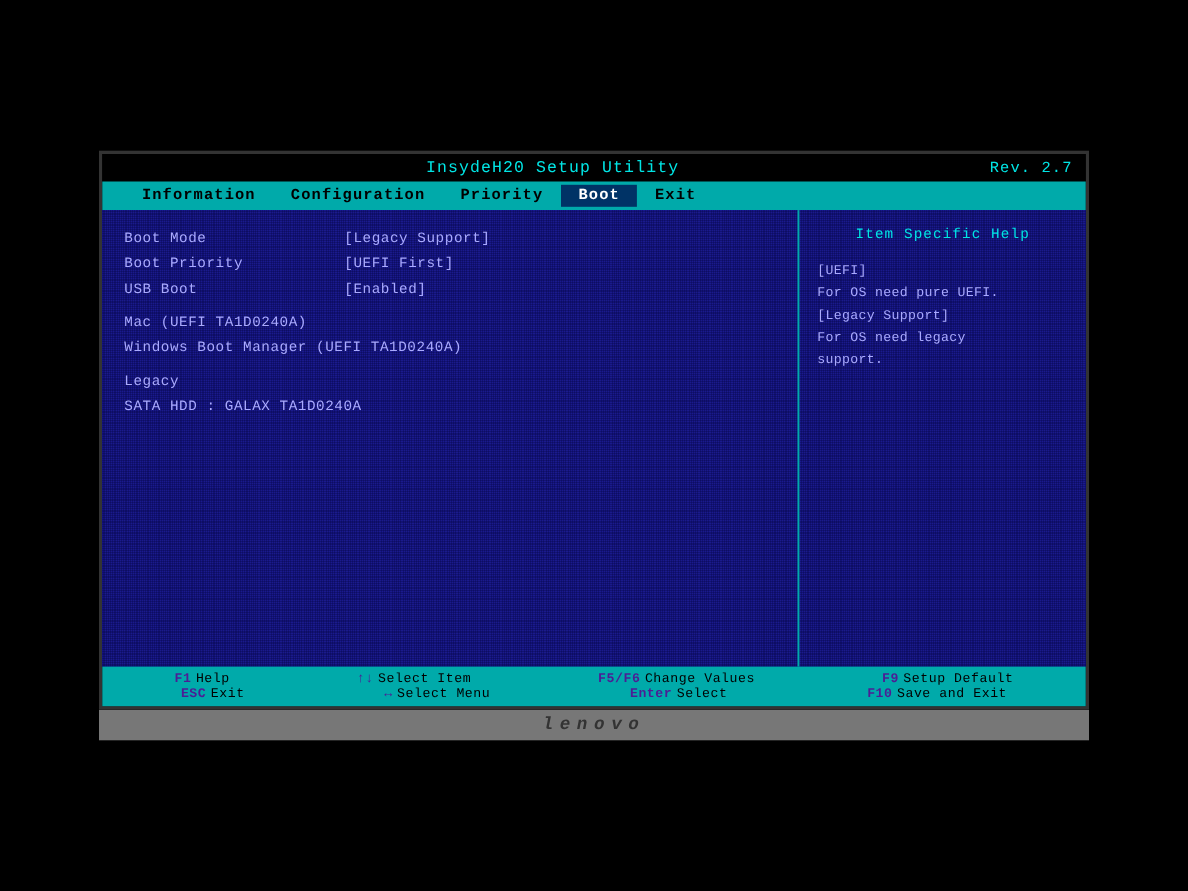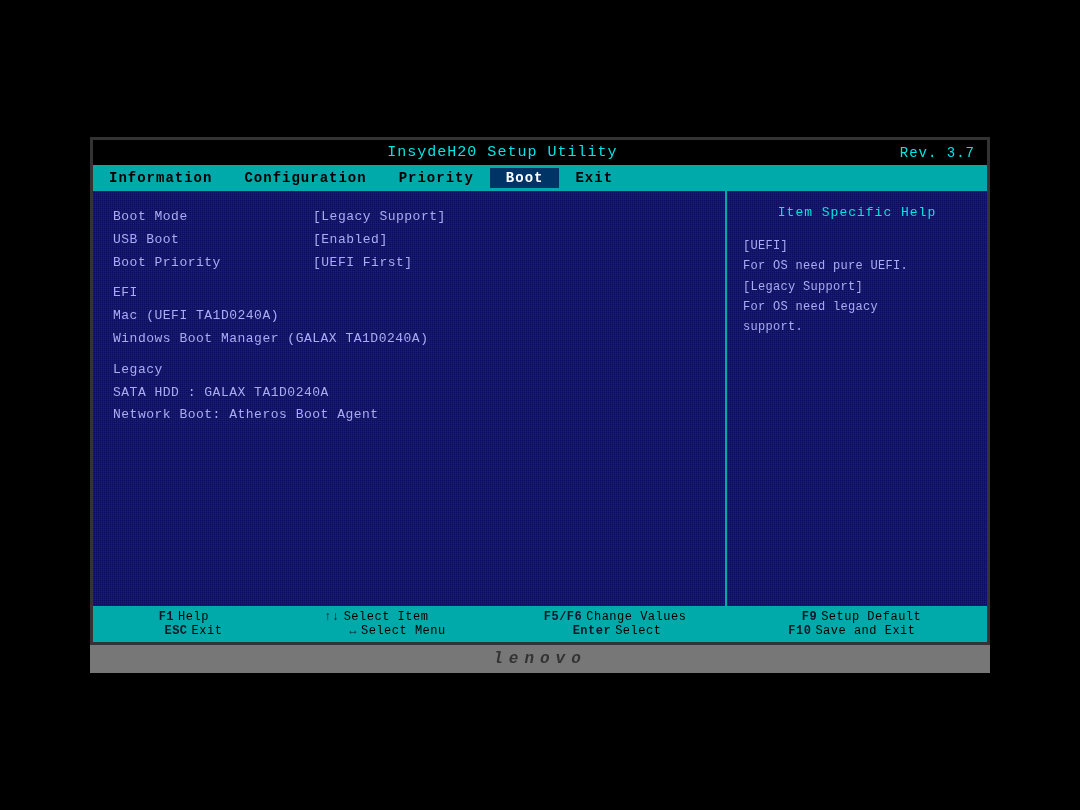--- a/index.html
+++ b/index.html
@@ -53,21 +53,21 @@
       font-size: 14px;
       color: #00e5e5;
       letter-spacing: 1px;
     }
 
     
     .menu-bar {
       background: #00aaaa;
       color: #000;
       display: flex;
-      padding: 3px 0;
+      padding: 3px 20px;
       gap: 0;
     }
 
     .menu-item {
       padding: 2px 16px;
       font-size: 14px;
       font-weight: bold;
       color: #000;
       letter-spacing: 1px;
       cursor: pointer;
@@ -168,21 +168,21 @@
     }
 
     .key-group {
       display: flex;
       align-items: center;
       gap: 4px;
     }
 
     .key-label {
       font-weight: bold;
-      color: #0f172a;
+      color: #4c1d95;
       letter-spacing: 0.5px;
     }
 
     .key-desc {
       color: #000;
       letter-spacing: 0.5px;
     }
 
     
     .left-panel, .right-panel {
@@ -224,57 +224,55 @@
       font-weight: bold;
     }
   </style>
 </head>
 <body>
 
 <div class="screen-wrapper">
 
   <div class="title-bar">
     <span class="title-text">InsydeH20 Setup Utility</span>
-    <span class="rev-text">Rev. 3.7</span>
+    <span class="rev-text">Rev. 2.7</span>
   </div>
 
   <div class="menu-bar">
     <div class="menu-item">Information</div>
     <div class="menu-item">Configuration</div>
     <div class="menu-item">Priority</div>
     <div class="menu-item active">Boot</div>
     <div class="menu-item">Exit</div>
   </div>
 
   <div class="main-content">
 
     <div class="left-panel">
       <div class="setting-row">
         <span class="setting-label">Boot Mode</span>
         <span class="setting-value">[Legacy Support]</span>
       </div>
       <div class="setting-row">
+        <span class="setting-label">Boot Priority</span>
+        <span class="setting-value">[UEFI First]</span>
+      </div>
+      <div class="setting-row">
         <span class="setting-label">USB Boot</span>
         <span class="setting-value">[Enabled]</span>
       </div>
-      <div class="setting-row">
-        <span class="setting-label">Boot Priority</span>
-        <span class="setting-value">[UEFI First]</span>
-      </div>
 
       <div style="margin-top: 10px;">
-        <div class="section-header">EFI</div>
         <div class="boot-entry">Mac (UEFI TA1D0240A)</div>
-        <div class="boot-entry">Windows Boot Manager (GALAX TA1D0240A)</div>
+        <div class="boot-entry">Windows Boot Manager (UEFI TA1D0240A)</div>
       </div>
 
       <div style="margin-top: 10px;">
         <div class="section-header">Legacy</div>
         <div class="boot-entry">SATA HDD  : GALAX TA1D0240A</div>
-        <div class="boot-entry">Network Boot: Atheros Boot Agent</div>
       </div>
     </div>
 
     <div class="right-panel">
       <div class="help-title">Item Specific Help</div>
       <div class="help-text">
         [UEFI]<br>
         For OS need pure UEFI.<br>
         [Legacy Support]<br>
         For OS need legacy<br>

